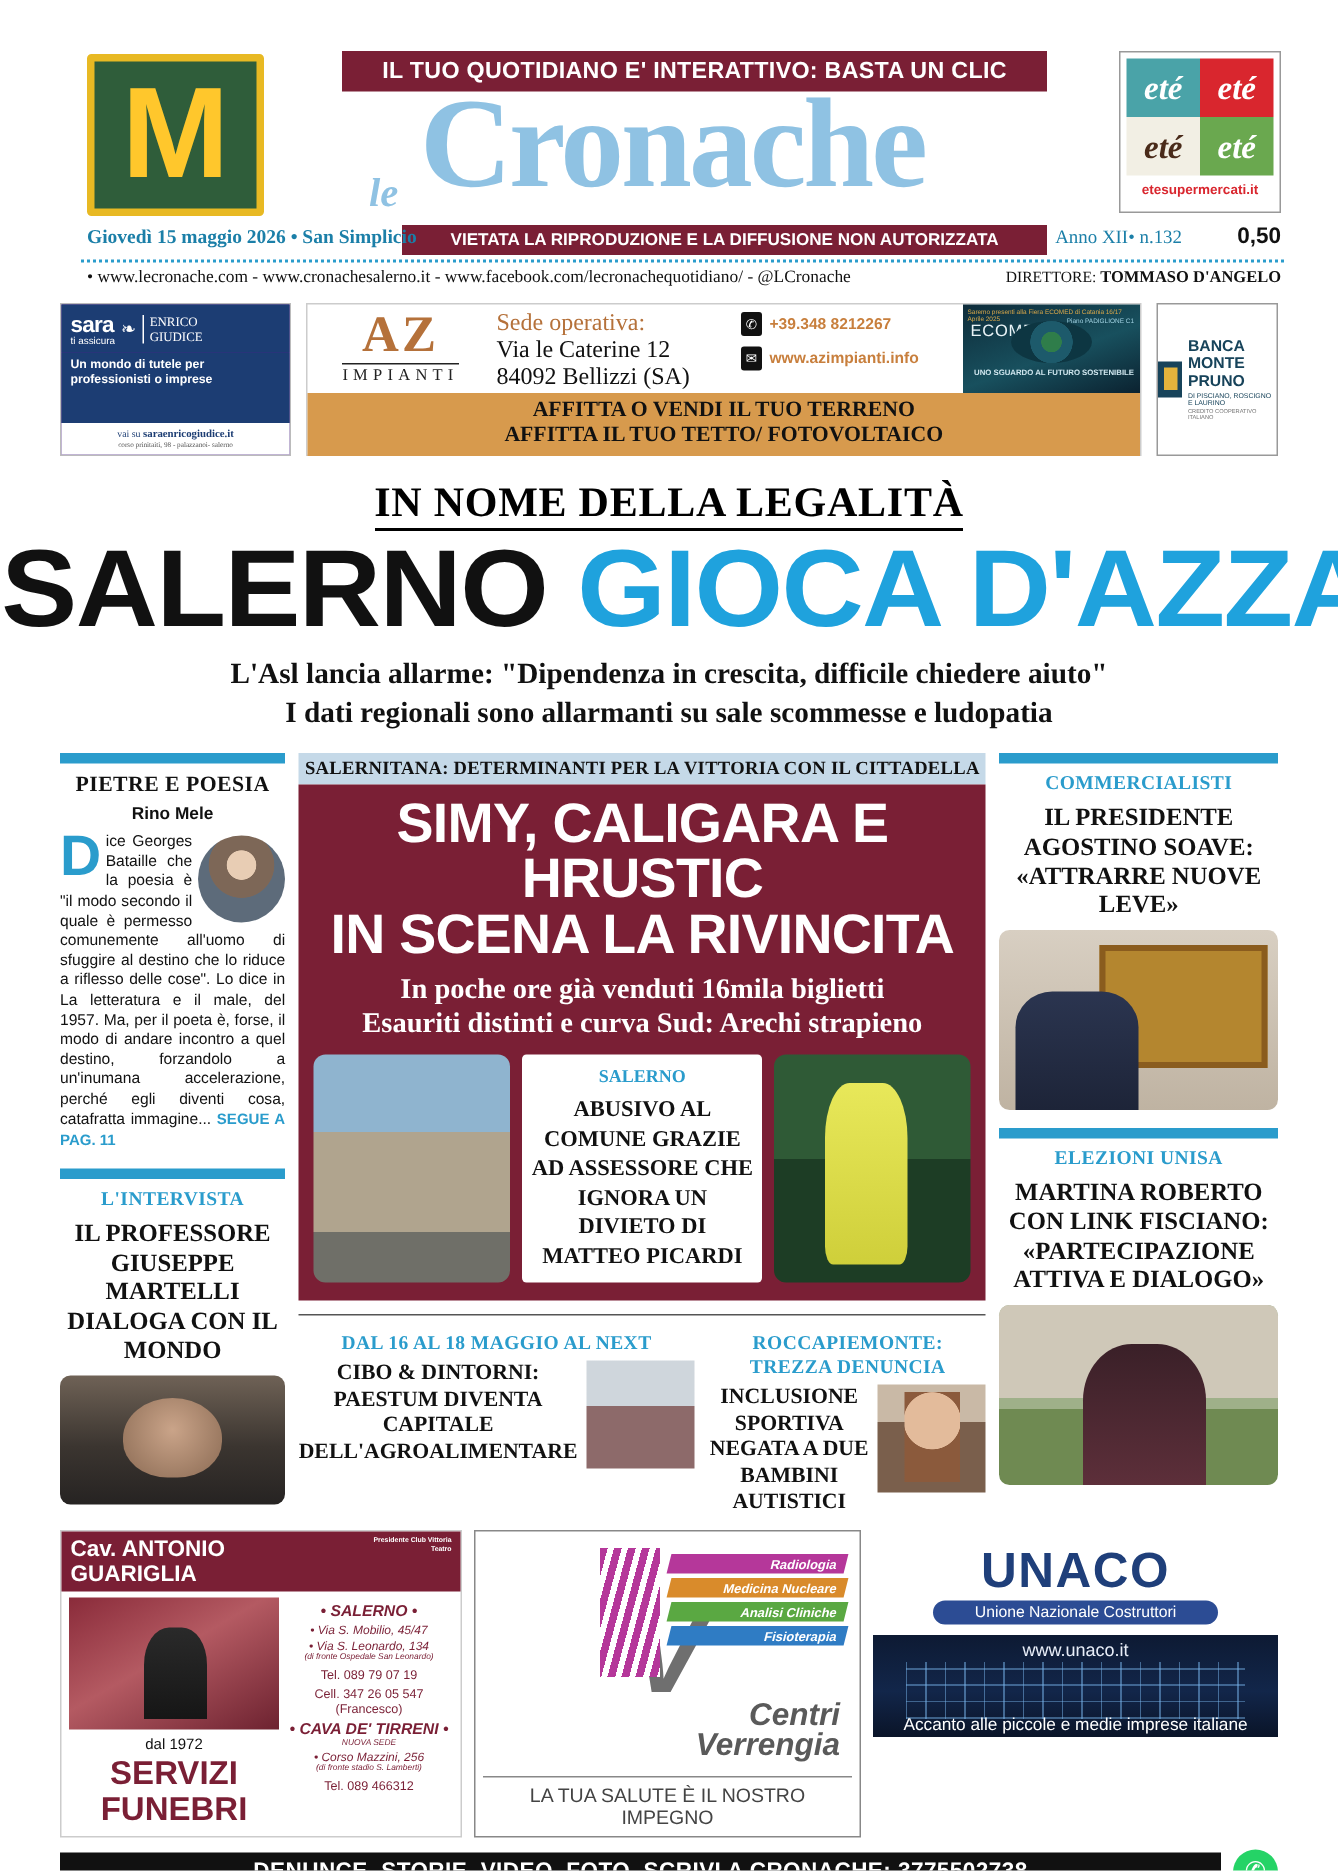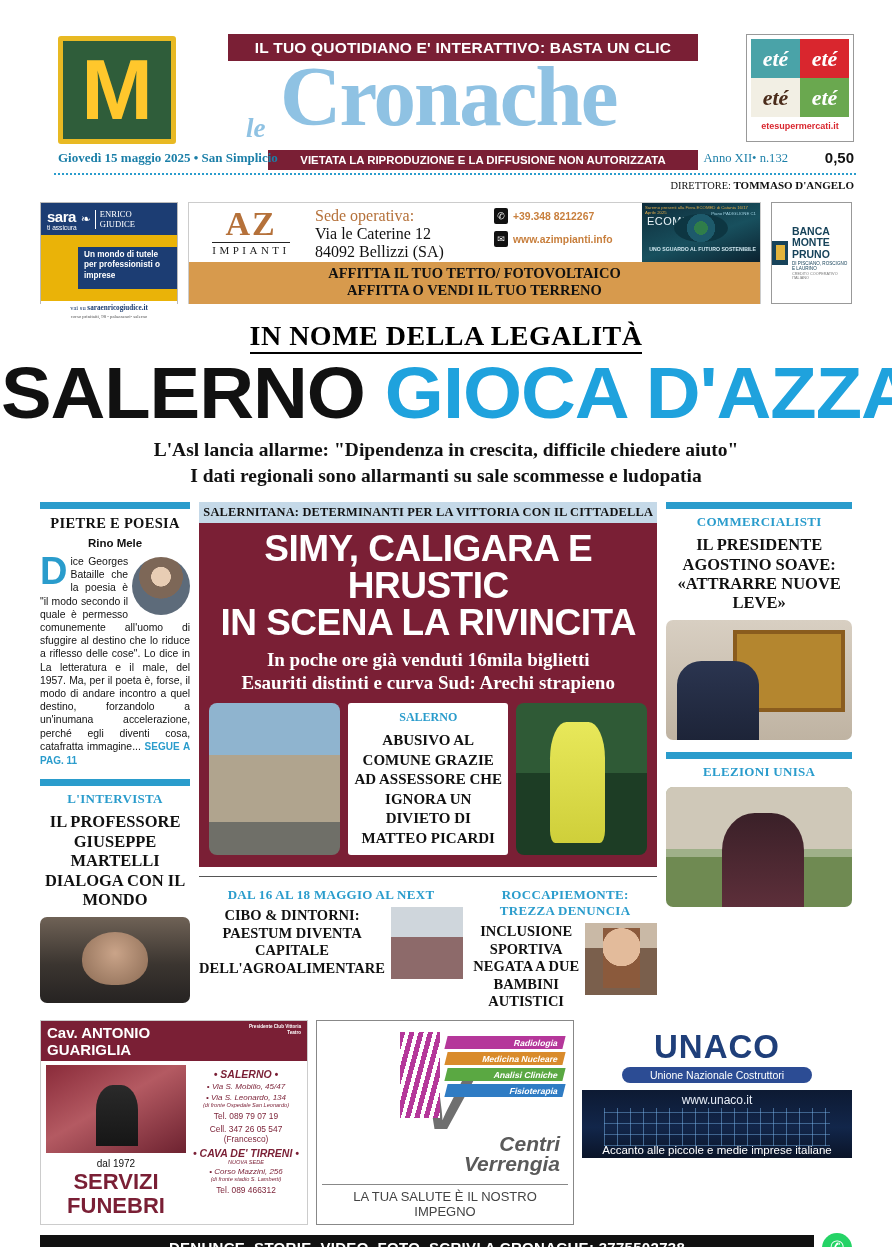--- a/index.html
+++ b/index.html
@@ -56,28 +56,28 @@
   }
   .anno { position: absolute; right: 86px; top: 117px; color: #1b7fa8; font-family: "Liberation Serif", serif; font-size: 12.6px; }
   .price { position: absolute; right: 20px; top: 115px; color: #111; font-family: "Liberation Sans", sans-serif; font-weight: bold; font-size: 15px; }
   .dotted { position: absolute; left: 36px; right: 18px; top: 139px; border-top: 2px dotted #2a9ccc; }
   .weblinks { position: absolute; left: 40px; top: 144px; font-size: 11.6px; color: #111; }
   .director { position: absolute; right: 20px; top: 145px; font-size: 10.4px; color: #111; }
   .director b { font-size: 11px; }
 
   
   .adstrip { position: relative; height: 102px; margin-top: 18px; display: flex; gap: 10px; padding: 0 22px; }
-  .ad-sara { width: 138px; border: 1px solid #bbb; background: #eab308; display: flex; flex-direction: column; gap: 12px; }
+  .ad-sara { width: 154px; border: 1px solid #bbb; background: #4c1d95; display: flex; flex-direction: column; }
   .sara-top { background: #1c3d73; color: #fff; padding: 5px 6px 4px; }
   .sara-r1 { display: flex; align-items: center; gap: 4px; }
   .sara-name { font-family: "Liberation Sans", sans-serif; font-weight: bold; font-size: 15px; letter-spacing: -.5px; }
   .sara-leaf { font-size: 12px; }
   .sara-div { border-left: 1px solid #fff; padding-left: 4px; font-family: "Liberation Serif", serif; font-size: 8.6px; line-height: 1.05; }
   .sara-sub { font-size: 6.6px; margin-top: -1px; font-family: "Liberation Sans", sans-serif; }
-  .sara-mid { background: #1c3d73; color: #fff; font-family: "Liberation Sans", sans-serif; font-size: 8.2px; font-weight: bold; line-height: 1.25; padding: 3px 6px 8px; flex: 1; margin-left: 37px; }
+  .sara-mid { background: #1c3d73; color: #fff; font-family: "Liberation Sans", sans-serif; font-size: 8.2px; font-weight: bold; line-height: 1.25; padding: 3px 6px 8px; flex: 1; }
   .sara-bot { background: #fff; padding: 3px 5px; font-size: 6.6px; color: #1c3d73; text-align: center; position: relative; }
   .sara-bot b { font-size: 7.2px; }
   .sara-bot .tiny { font-size: 4.8px; color: #555; margin-top: 2px; }
 
   .ad-az { flex: 1; border: 1px solid #ccc; background: #fff; display: flex; flex-direction: column; }
   .az-top { display: flex; flex: 1; }
   .az-logo { width: 124px; display: flex; flex-direction: column; align-items: center; justify-content: center; padding: 3px; }
   .az-mark { font-family: "Liberation Serif", serif; font-size: 34px; color: #b5713a; font-weight: bold; letter-spacing: 2px; line-height: .9; }
   .az-word { font-family: "Liberation Serif", serif; font-size: 11px; letter-spacing: 3.5px; color: #222; border-top: 1.5px solid #222; margin-top: 2px; padding-top: 1px; }
   .az-addr { flex: 1; padding: 4px 2px 0 2px; }
@@ -230,24 +230,25 @@
     <div class="copy-bar">VIETATA LA RIPRODUZIONE E LA DIFFUSIONE NON AUTORIZZATA</div>
     <div class="ete-box">
       <div class="ete-grid">
         <div class="ete-c a">eté</div>
         <div class="ete-c b">eté</div>
         <div class="ete-c c">eté</div>
         <div class="ete-c d">eté</div>
       </div>
       <div class="ete-url">etesupermercati.it</div>
     </div>
-    <div class="date-line">Giovedì 15 maggio 2025  • San Simplicio</div>
+    <div class="date-line">Giovedì 15 maggio 2026  • San Simplicio</div>
     <div class="anno">Anno XII• n.132</div>
     <div class="price">0,50</div>
     <div class="dotted"></div>
+    <div class="weblinks">• www.lecronache.com  -  www.cronachesalerno.it - www.facebook.com/lecronachequotidiano/ - @LCronache</div>
     <div class="director">
       <span>DIRETTORE:</span>
       <b>TOMMASO D'ANGELO</b>
     </div>
   </div>
 
   <div class="adstrip">
     <div class="ad-sara">
       <div class="sara-top">
         <div class="sara-r1">
@@ -292,22 +293,22 @@
         </div>
         <div class="az-eco">
           <div class="eco-t1">Saremo presenti alla Fiera ECOMED di Catania 16/17 Aprile 2025</div>
           <div class="eco-t2">Piano PADIGLIONE C1</div>
           <div class="eco-brand">ECOMED</div>
           <div class="eco-eye"></div>
           <div class="eco-slogan">UNO SGUARDO AL FUTURO SOSTENIBILE</div>
         </div>
       </div>
       <div class="az-bot">
+        <div class="az-b1">AFFITTA O VENDI IL TUO TERRENO</div>
         <div class="az-b1">AFFITTA IL TUO TETTO/ FOTOVOLTAICO</div>
-        <div class="az-b1">AFFITTA O VENDI IL TUO TERRENO</div>
       </div>
     </div>
 
     <div class="ad-bmp">
       <div class="bmp-in">
         <div class="bmp-sq"></div>
         <div class="bmp-tx">
           <b>BANCA</b>
           <b>MONTE PRUNO</b>
           <div class="s1">DI PISCIANO, ROSCIGNO E LAURINO</div>
@@ -384,20 +385,21 @@
       </div>
     </div>
 
     <div class="colR">
       <div class="blue-tab"></div>
       <div class="kick-blue" style="margin-top:5px">COMMERCIALISTI</div>
       <div class="head-sm">IL PRESIDENTE AGOSTINO SOAVE: «ATTRARRE NUOVE LEVE»</div>
       <div class="photo-box ph-soave"></div>
       <div class="blue-tab" style="margin-top:12px"></div>
       <div class="kick-blue" style="margin-top:5px">ELEZIONI UNISA</div>
+      <div class="head-sm">MARTINA ROBERTO CON LINK FISCIANO: «PARTECIPAZIONE ATTIVA E DIALOGO»</div>
       <div class="photo-box ph-martina"></div>
     </div>
   </div>
 
   <div class="botads">
     <div class="ad-fun">
       <div class="fun-top">
         <div class="fun-name">Cav. ANTONIO GUARIGLIA</div>
         <div class="fun-pres">Presidente Club Vittoria Teatro</div>
       </div>

